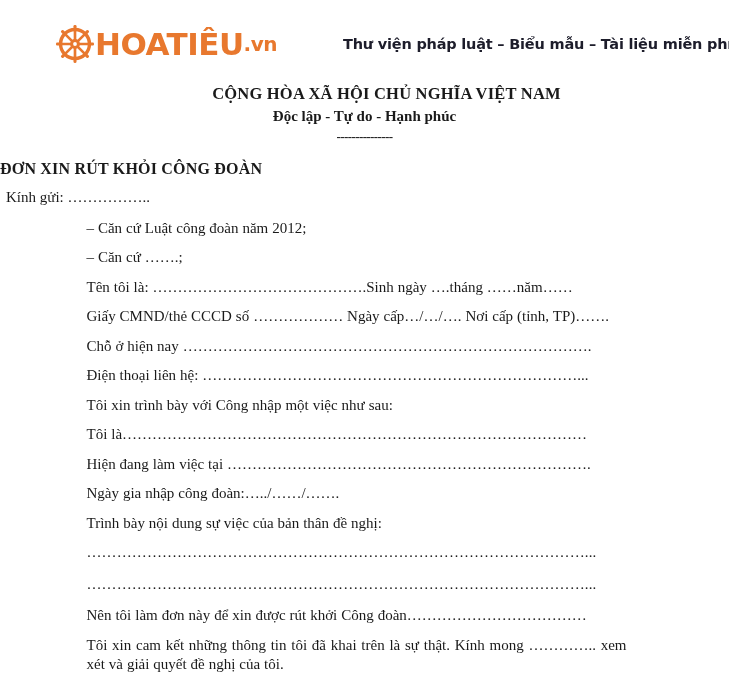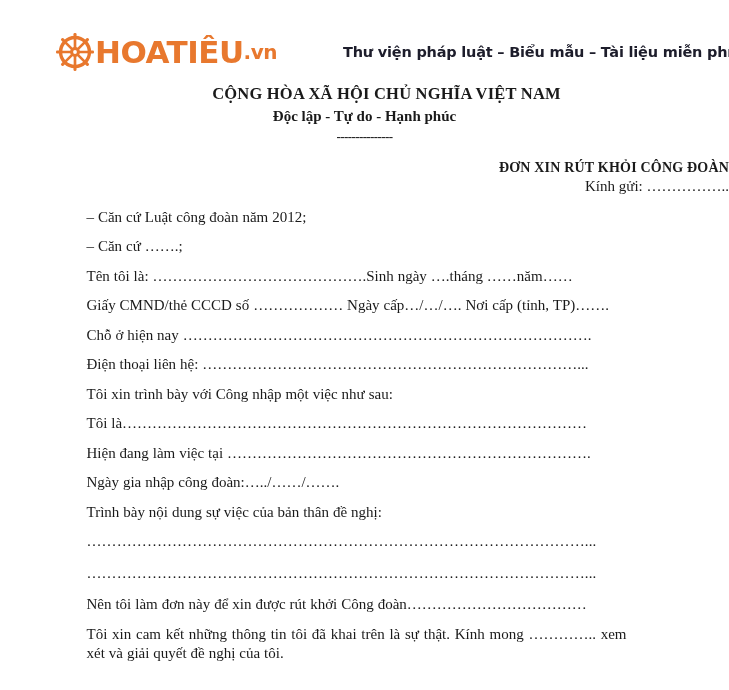--- a/index.html
+++ b/index.html
@@ -13,21 +13,21 @@
     position: relative;
     overflow: hidden;
     font-family: "Liberation Serif", "DejaVu Serif", serif;
     color: #1a1a1a;
   }
 
   
   .site-header {
     position: absolute;
     left: 0;
-    top: 16px;
+    top: 8px;
     width: 589px;
     height: 72px;
     display: flex;
     align-items: center;
   }
   .brand {
     display: flex;
     align-items: center;
     margin-left: 56px;
   }
@@ -90,30 +90,30 @@
   }
   .nh-rule {
     font-size: 13px;
     font-weight: bold;
     line-height: 1.0;
     margin-top: 3px;
     letter-spacing: -0.6px;
   }
 
   .doc-title {
-    text-align: right;
-    font-size: 14px;
+    text-align: left;
+    font-size: 16px;
     font-weight: bold;
     margin-top: 17px;
     letter-spacing: 0.2px;
   }
   .doc-recipient {
-    text-align: right;
-    font-size: 15px;
-    margin-top: 2px;
+    text-align: left;
+    font-size: 15px;
+    margin-top: 11px;
     padding-left: 6px;
   }
 
   .body-block {
     margin: 0 auto;
     width: 556px;
     padding-top: 13px;
   }
   p.line {
     font-size: 15px;

